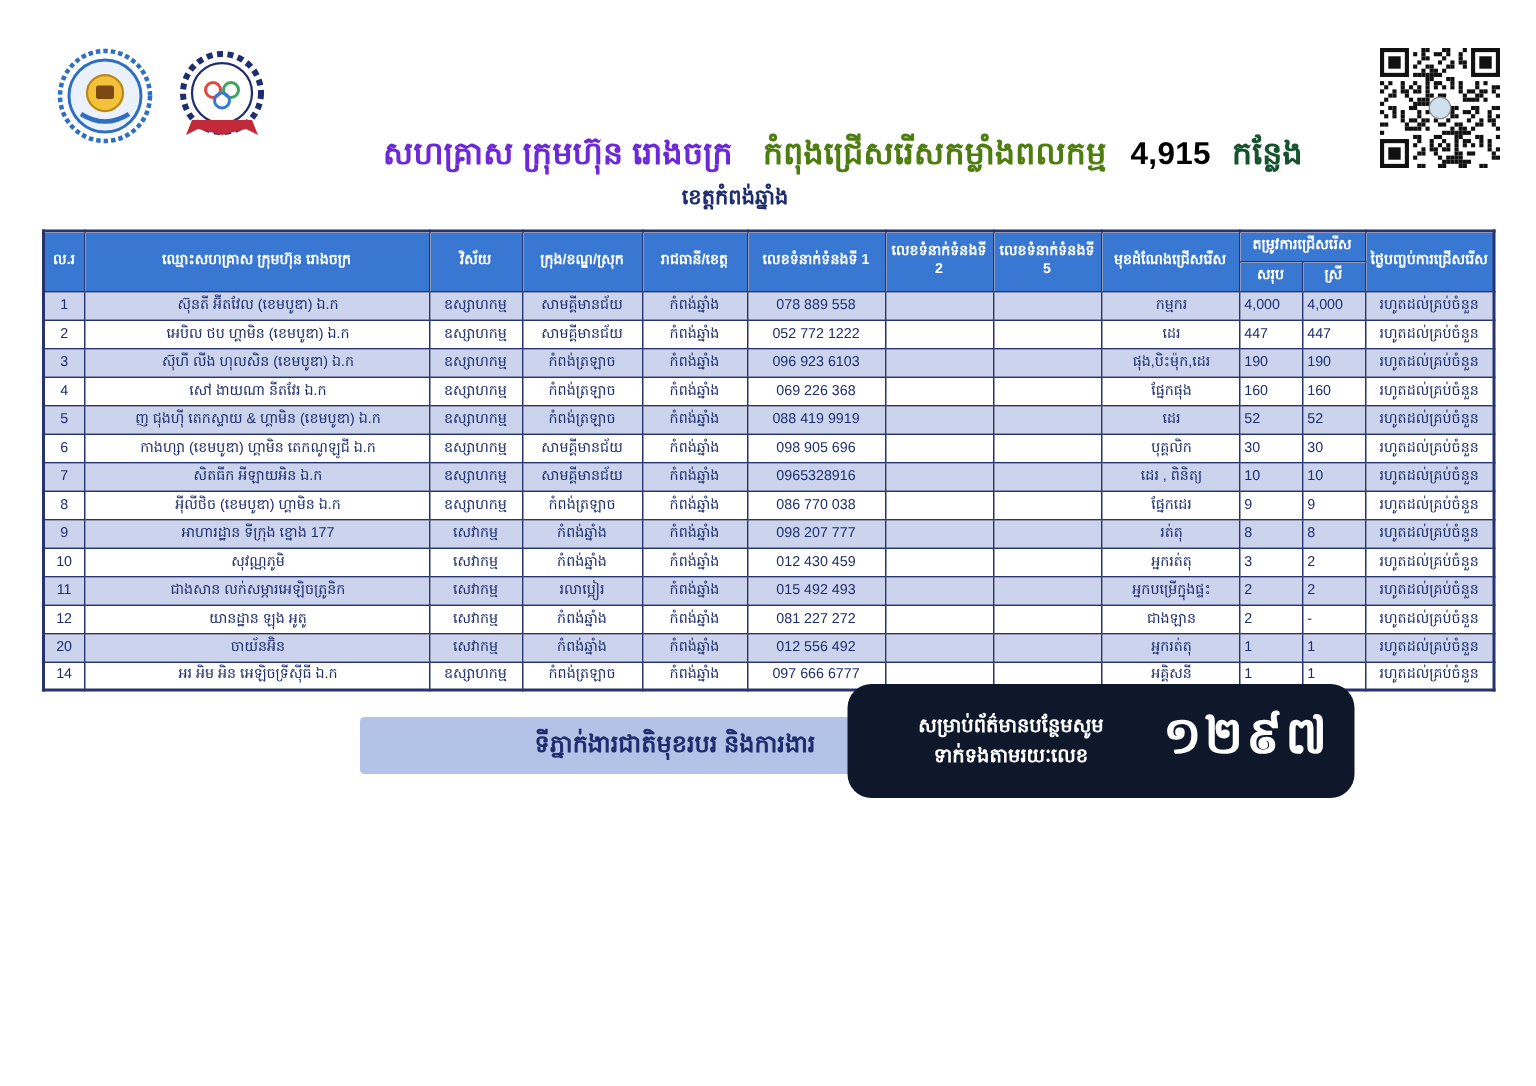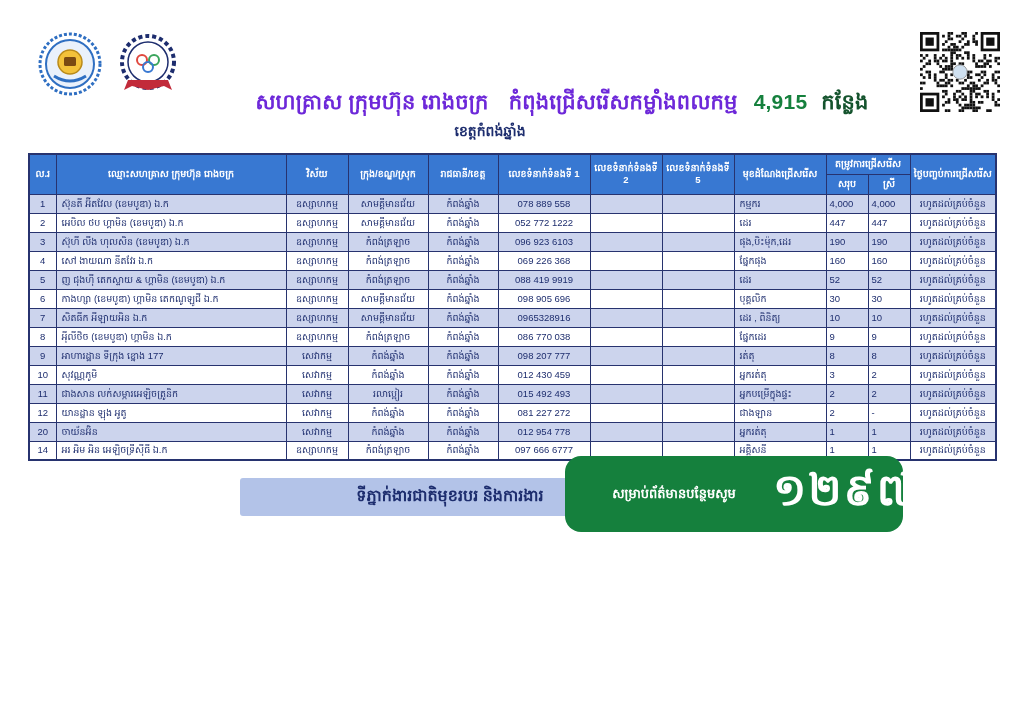--- a/index.html
+++ b/index.html
@@ -15,22 +15,22 @@
   .logos { position:absolute; left:38px; top:32px; display:flex; gap:14px; }
   .logo { width:64px; height:64px; }
   .qr-wrap { position:absolute; right:24px; top:32px; width:80px; height:80px; }
 
   .title-row {
     position:absolute; left:120px; right:20px; top:88px;
     text-align:center; white-space:nowrap;
     font-weight:bold; font-size:21px; letter-spacing:.2px;
   }
   .title-main   { color:#6d28d9; }
-  .title-accent { color:#6d28d9; margin-left:14px; }
-  .title-count  { color:#15803d; margin-left:10px; }
+  .title-accent { color:#4d7c0f; margin-left:14px; }
+  .title-count  { color:#000000; margin-left:10px; }
   .title-unit   { color:#14532d; margin-left:8px; }
   .subtitle {
     position:absolute; left:0; right:60px; top:122px;
     text-align:center; font-weight:bold; font-size:14px; color:#1d2d6e;padding-left:16px;
   }
 
   
   .jobs-table {
     position:absolute; left:28px; top:153px; width:968px;
     border-collapse:collapse; table-layout:fixed;
@@ -39,44 +39,44 @@
   .jobs-table th, .jobs-table td {
     border:1px solid #27336f; padding:1px 3px; overflow:hidden;
   }
   .jobs-table thead th {
     background:#3878d2; color:#ffffff; font-weight:bold;
     text-align:center; vertical-align:middle; height:20px;
   }
   .jobs-table tbody td { height:19px; color:#1d2d6e; }
   .jobs-table tbody tr:nth-child(odd)  td { background:#ccd4ed; }
   .jobs-table tbody tr:nth-child(even) td { background:#ffffff; }
-  td.c-left   { text-align:left; padding-left:5px; }
+  td.c-left   { text-align:center; padding-left:5px; }
   td.c-center { text-align:center; }
   td.c-right  { text-align:left; padding-right:6px; }
   .jobs-table { border:2px solid #27336f; }
 
   
   .agency-bar {
     position:absolute; left:240px; top:478px; width:420px; height:38px;
     background:#b3c3e8; border-radius:3px;
     display:flex; align-items:center; justify-content:center;
     font-weight:bold; font-size:16px; color:#1d2d6e;
   }
   .hotline-box {
     position:absolute; left:565px; top:456px; width:338px; height:76px;
-    background:#15803d; border-radius:16px;
+    background:#0f172a; border-radius:16px;
     display:flex; align-items:center; z-index:2;
   }
   .hotline-text {
     flex:1 1 auto; text-align:center; color:#ffffff;
     font-weight:bold; font-size:13px; line-height:1.55; padding-left:10px;
   }
   .hotline-number {
     flex:0 0 auto; width:130px; text-align:center; color:#ffffff;
-    font-weight:bold; font-size:44px; padding-right:14px; letter-spacing:2px;
+    font-weight:bold; font-size:34px; padding-right:14px; letter-spacing:2px;
   }
 </style>
 </head>
 <body>
 
 <div class="page">
 
   <div class="logos">
     <svg class="logo" viewBox="0 0 64 64">
       <circle cx="32" cy="32" r="30" fill="#ffffff" stroke="#2f6fc2" stroke-width="3" stroke-dasharray="3 2"></circle>
@@ -559,21 +559,21 @@
           <td class="c-right">2</td>
           <td class="c-right">-</td>
           <td class="c-center">រហូតដល់គ្រប់ចំនួន</td>
         </tr>
         <tr>
           <td class="c-center">20</td>
           <td class="c-left">ចាយ័នអ៊ិន</td>
           <td class="c-center">សេវាកម្ម</td>
           <td class="c-center">កំពង់ឆ្នាំង</td>
           <td class="c-center">កំពង់ឆ្នាំង</td>
-          <td class="c-center">012 954 778</td>
+          <td class="c-center">012 556 492</td>
           <td class="c-center"></td>
           <td class="c-center"></td>
           <td class="c-left">អ្នករត់តុ</td>
           <td class="c-right">1</td>
           <td class="c-right">1</td>
           <td class="c-center">រហូតដល់គ្រប់ចំនួន</td>
         </tr>
         <tr>
           <td class="c-center">14</td>
           <td class="c-left">អរ អិម អិន អេឡិចទ្រីស៊ីធី ឯ.ក</td>
@@ -590,17 +590,18 @@
         </tr>
       </tbody>
   </table>
 
   <div class="agency-bar">
     <span>ទីភ្នាក់ងារជាតិមុខរបរ និងការងារ</span>
   </div>
   <div class="hotline-box">
     <div class="hotline-text">
       <div>សម្រាប់ព័ត៌មានបន្ថែមសូម</div>
+      <div>ទាក់ទងតាមរយៈលេខ</div>
     </div>
     <div class="hotline-number">១២៩៧</div>
   </div>
 
 </div>
 
 </body></html>

